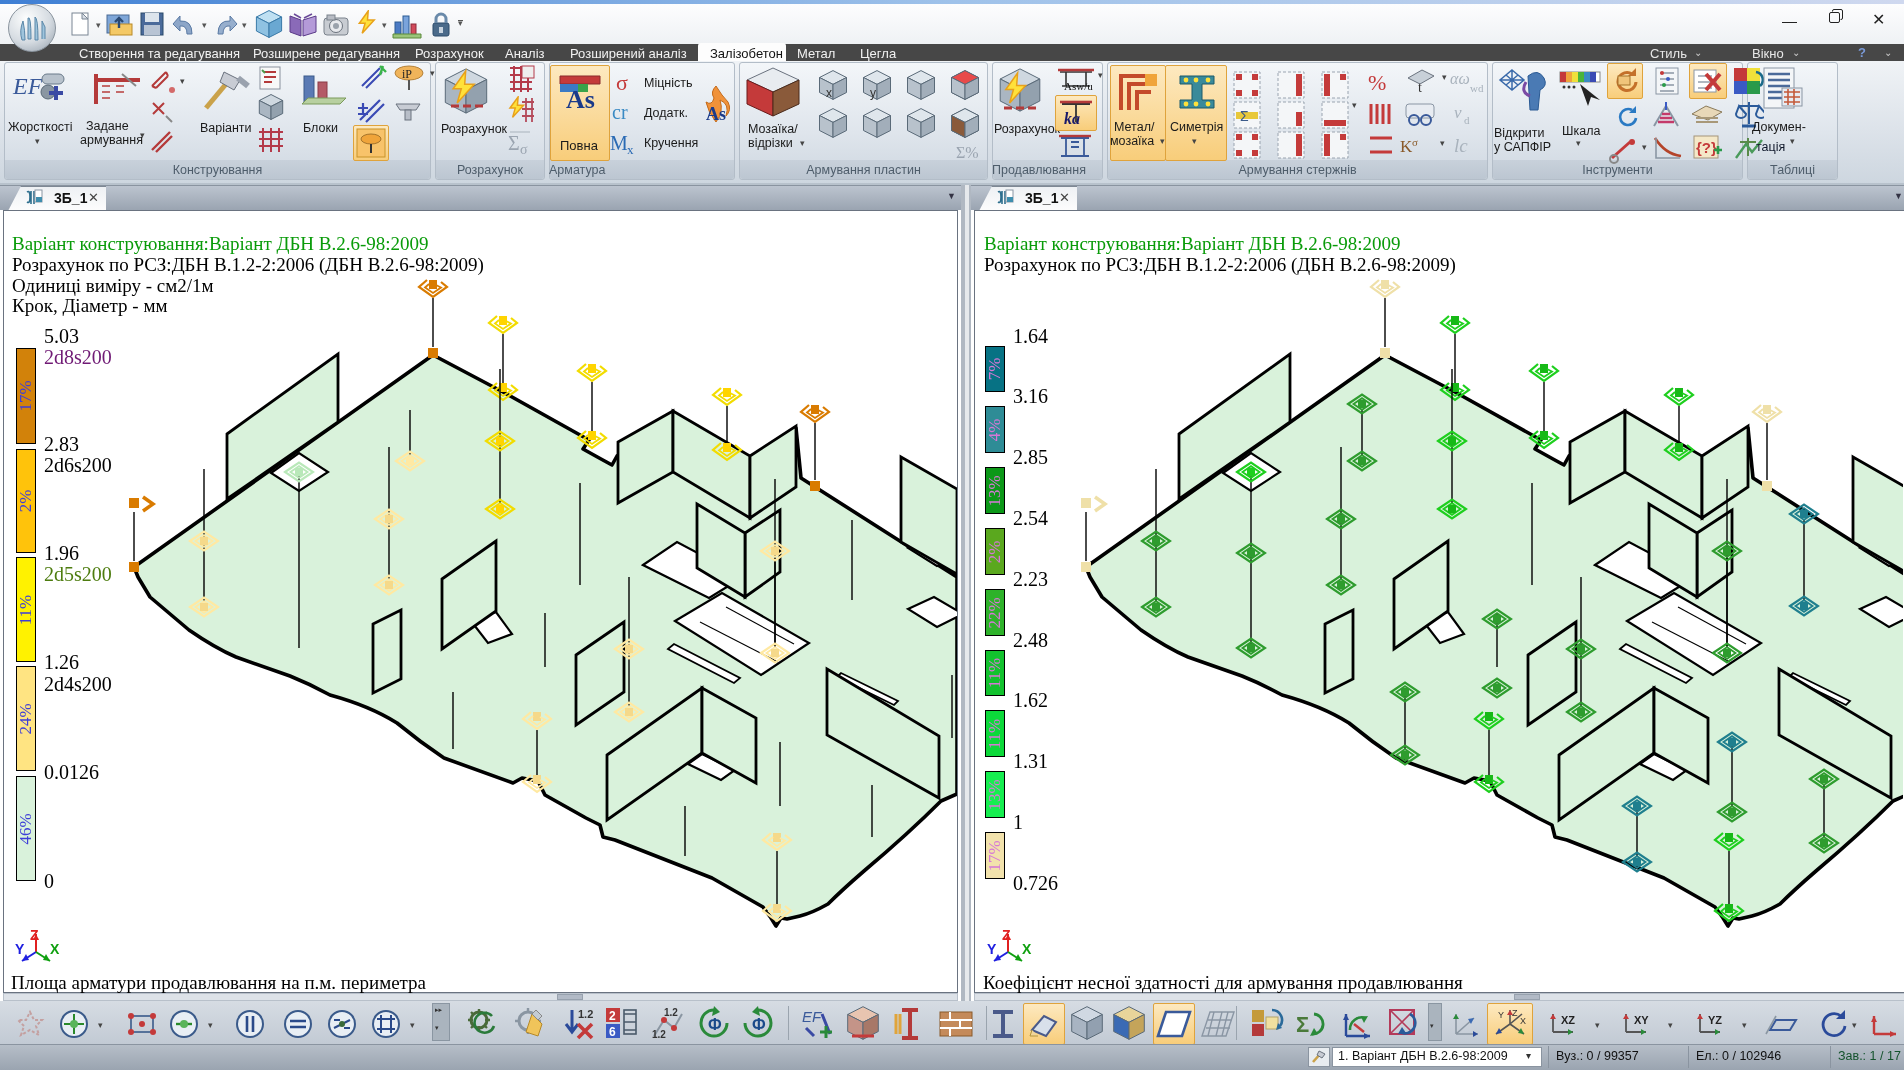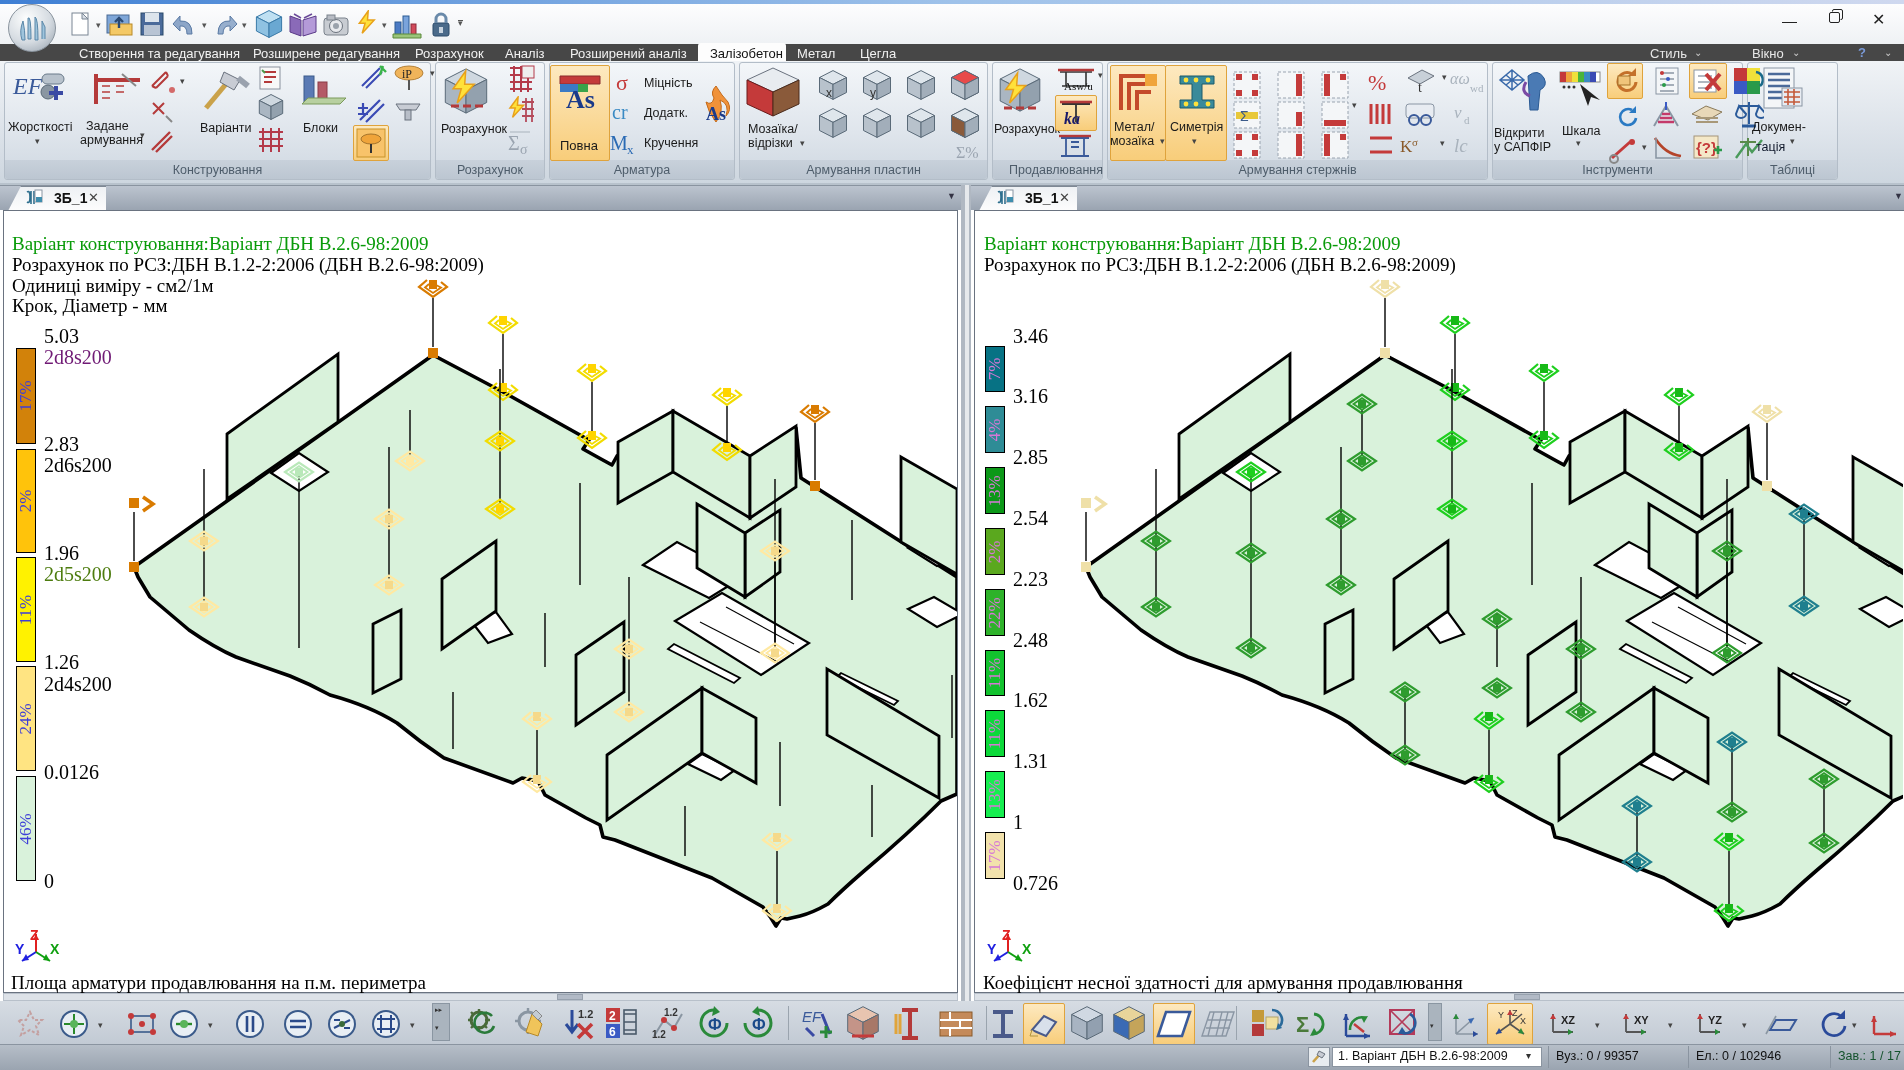--- a/index.html
+++ b/index.html
@@ -91,27 +91,27 @@
 <div class="abs" style="left:0;top:61px;width:1904px;height:124px;background:linear-gradient(#f0f3f6,#dde3ea 55%,#cdd6df)"></div>
 <div class="abs" style="left:0;top:183px;width:1904px;height:2px;background:#b8c2cc"></div>
 <div class="abs" style="left:4px;top:62px;width:427px;height:118px;border:1px solid #b3bdc8;border-radius:3px;background:linear-gradient(#f3f6f9,#dfe5ec 60%,#cfd8e1)"></div>
 <div class="abs" style="left:5px;top:160px;width:425px;height:19px;background:linear-gradient(#c8d1db,#bcc6d1);border-radius:0 0 3px 3px"></div>
 <div style="position:absolute;left:4px;top:163px;width:427px;text-align:center;font:12.5px 'Liberation Sans',sans-serif;color:#4e5d6b;white-space:nowrap">Конструювання</div>
 <div class="abs" style="left:435px;top:62px;width:110px;height:118px;border:1px solid #b3bdc8;border-radius:3px;background:linear-gradient(#f3f6f9,#dfe5ec 60%,#cfd8e1)"></div>
 <div class="abs" style="left:436px;top:160px;width:108px;height:19px;background:linear-gradient(#c8d1db,#bcc6d1);border-radius:0 0 3px 3px"></div>
 <div style="position:absolute;left:435px;top:163px;width:110px;text-align:center;font:12.5px 'Liberation Sans',sans-serif;color:#4e5d6b;white-space:nowrap">Розрахунок</div>
 <div class="abs" style="left:549px;top:62px;width:186px;height:118px;border:1px solid #b3bdc8;border-radius:3px;background:linear-gradient(#f3f6f9,#dfe5ec 60%,#cfd8e1)"></div>
 <div class="abs" style="left:550px;top:160px;width:184px;height:19px;background:linear-gradient(#c8d1db,#bcc6d1);border-radius:0 0 3px 3px"></div>
-<div style="position:absolute;left:549px;top:163px;width:186px;text-align:center;font:12.5px 'Liberation Sans',sans-serif;color:#4e5d6b;white-space:nowrap">Арматура</div>
+<div style="position:absolute;left:549px;top:163px;width:186px;text-align:left;font:12.5px 'Liberation Sans',sans-serif;color:#4e5d6b;white-space:nowrap">Арматура</div>
 <div class="abs" style="left:739px;top:62px;width:249px;height:118px;border:1px solid #b3bdc8;border-radius:3px;background:linear-gradient(#f3f6f9,#dfe5ec 60%,#cfd8e1)"></div>
 <div class="abs" style="left:740px;top:160px;width:247px;height:19px;background:linear-gradient(#c8d1db,#bcc6d1);border-radius:0 0 3px 3px"></div>
 <div style="position:absolute;left:739px;top:163px;width:249px;text-align:center;font:12.5px 'Liberation Sans',sans-serif;color:#4e5d6b;white-space:nowrap">Армування пластин</div>
 <div class="abs" style="left:992px;top:62px;width:111px;height:118px;border:1px solid #b3bdc8;border-radius:3px;background:linear-gradient(#f3f6f9,#dfe5ec 60%,#cfd8e1)"></div>
 <div class="abs" style="left:993px;top:160px;width:109px;height:19px;background:linear-gradient(#c8d1db,#bcc6d1);border-radius:0 0 3px 3px"></div>
-<div style="position:absolute;left:992px;top:163px;width:111px;text-align:right;font:12.5px 'Liberation Sans',sans-serif;color:#4e5d6b;white-space:nowrap">Продавлювання</div>
+<div style="position:absolute;left:992px;top:163px;width:111px;text-align:left;font:12.5px 'Liberation Sans',sans-serif;color:#4e5d6b;white-space:nowrap">Продавлювання</div>
 <div class="abs" style="left:1107px;top:62px;width:381px;height:118px;border:1px solid #b3bdc8;border-radius:3px;background:linear-gradient(#f3f6f9,#dfe5ec 60%,#cfd8e1)"></div>
 <div class="abs" style="left:1108px;top:160px;width:379px;height:19px;background:linear-gradient(#c8d1db,#bcc6d1);border-radius:0 0 3px 3px"></div>
 <div style="position:absolute;left:1107px;top:163px;width:381px;text-align:center;font:12.5px 'Liberation Sans',sans-serif;color:#4e5d6b;white-space:nowrap">Армування стержнів</div>
 <div class="abs" style="left:1492px;top:62px;width:251px;height:118px;border:1px solid #b3bdc8;border-radius:3px;background:linear-gradient(#f3f6f9,#dfe5ec 60%,#cfd8e1)"></div>
 <div class="abs" style="left:1493px;top:160px;width:249px;height:19px;background:linear-gradient(#c8d1db,#bcc6d1);border-radius:0 0 3px 3px"></div>
 <div style="position:absolute;left:1492px;top:163px;width:251px;text-align:center;font:12.5px 'Liberation Sans',sans-serif;color:#4e5d6b;white-space:nowrap">Інструменти</div>
 <div class="abs" style="left:1747px;top:62px;width:91px;height:118px;border:1px solid #b3bdc8;border-radius:3px;background:linear-gradient(#f3f6f9,#dfe5ec 60%,#cfd8e1)"></div>
 <div class="abs" style="left:1748px;top:160px;width:89px;height:19px;background:linear-gradient(#c8d1db,#bcc6d1);border-radius:0 0 3px 3px"></div>
 <div style="position:absolute;left:1747px;top:163px;width:91px;text-align:center;font:12.5px 'Liberation Sans',sans-serif;color:#4e5d6b;white-space:nowrap">Таблиці</div>
 <div style="position:absolute;left:12px;top:72px;width:56px;height:30px"><svg width="56" height="30" viewBox="0 0 56 30">
@@ -615,21 +615,21 @@
 <div style="position:absolute;left:985px;top:589px;width:20px;height:47px;background:#2eb22a;border:1px solid #000"></div>
 <div style="position:absolute;left:981px;top:586.5px;width:28px;height:52px;display:flex;align-items:center;justify-content:center;transform:rotate(-90deg);font:17px 'Liberation Serif',serif;color:#d678d6;white-space:nowrap">22%</div>
 <div style="position:absolute;left:985px;top:650px;width:20px;height:46px;background:#12c22e;border:1px solid #000"></div>
 <div style="position:absolute;left:981px;top:647.0px;width:28px;height:52px;display:flex;align-items:center;justify-content:center;transform:rotate(-90deg);font:17px 'Liberation Serif',serif;color:#d678d6;white-space:nowrap">11%</div>
 <div style="position:absolute;left:985px;top:710px;width:20px;height:47px;background:#0cd93a;border:1px solid #000"></div>
 <div style="position:absolute;left:981px;top:707.5px;width:28px;height:52px;display:flex;align-items:center;justify-content:center;transform:rotate(-90deg);font:17px 'Liberation Serif',serif;color:#d678d6;white-space:nowrap">11%</div>
 <div style="position:absolute;left:985px;top:771px;width:20px;height:47px;background:#16ee50;border:1px solid #000"></div>
 <div style="position:absolute;left:981px;top:768.5px;width:28px;height:52px;display:flex;align-items:center;justify-content:center;transform:rotate(-90deg);font:17px 'Liberation Serif',serif;color:#d678d6;white-space:nowrap">13%</div>
 <div style="position:absolute;left:985px;top:832px;width:20px;height:47px;background:#f2e2ac;border:1px solid #000"></div>
 <div style="position:absolute;left:981px;top:829.5px;width:28px;height:52px;display:flex;align-items:center;justify-content:center;transform:rotate(-90deg);font:17px 'Liberation Serif',serif;color:#d678d6;white-space:nowrap">17%</div>
-<div style="position:absolute;left:1013px;top:325px;font:20px 'Liberation Serif',serif;color:#000">3.46</div>
+<div style="position:absolute;left:1013px;top:325px;font:20px 'Liberation Serif',serif;color:#000">1.64</div>
 <div style="position:absolute;left:1013px;top:385px;font:20px 'Liberation Serif',serif;color:#000">3.16</div>
 <div style="position:absolute;left:1013px;top:446px;font:20px 'Liberation Serif',serif;color:#000">2.85</div>
 <div style="position:absolute;left:1013px;top:507px;font:20px 'Liberation Serif',serif;color:#000">2.54</div>
 <div style="position:absolute;left:1013px;top:568px;font:20px 'Liberation Serif',serif;color:#000">2.23</div>
 <div style="position:absolute;left:1013px;top:629px;font:20px 'Liberation Serif',serif;color:#000">2.48</div>
 <div style="position:absolute;left:1013px;top:689px;font:20px 'Liberation Serif',serif;color:#000">1.62</div>
 <div style="position:absolute;left:1013px;top:750px;font:20px 'Liberation Serif',serif;color:#000">1.31</div>
 <div style="position:absolute;left:1013px;top:811px;font:20px 'Liberation Serif',serif;color:#000">1</div>
 <div style="position:absolute;left:1013px;top:872px;font:20px 'Liberation Serif',serif;color:#000">0.726</div>
 <div class="abs" style="left:8px;top:209px;width:949px;height:783px;overflow:hidden"><svg width="949" height="783" viewBox="8 209 949 783">

